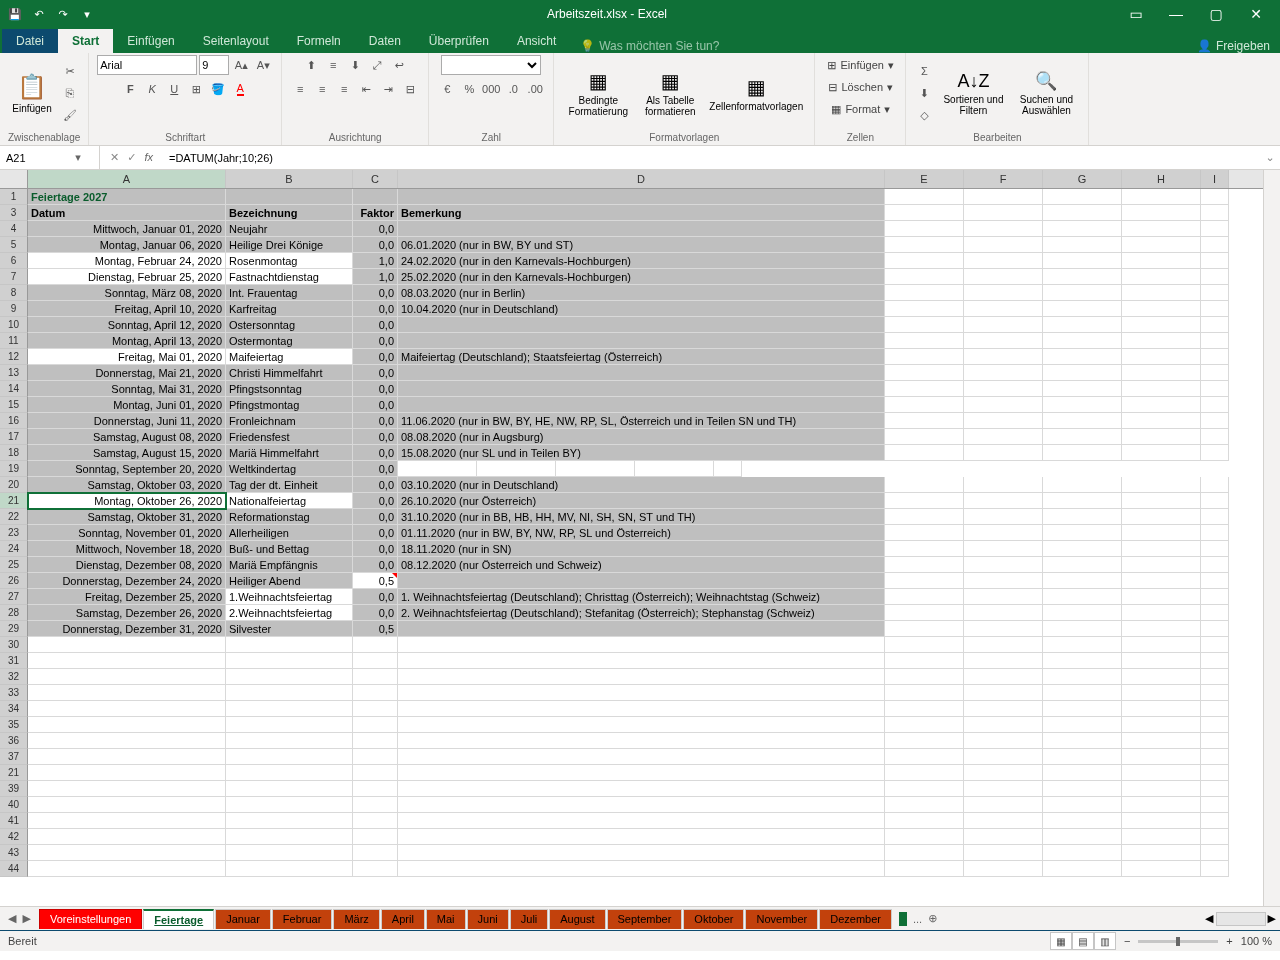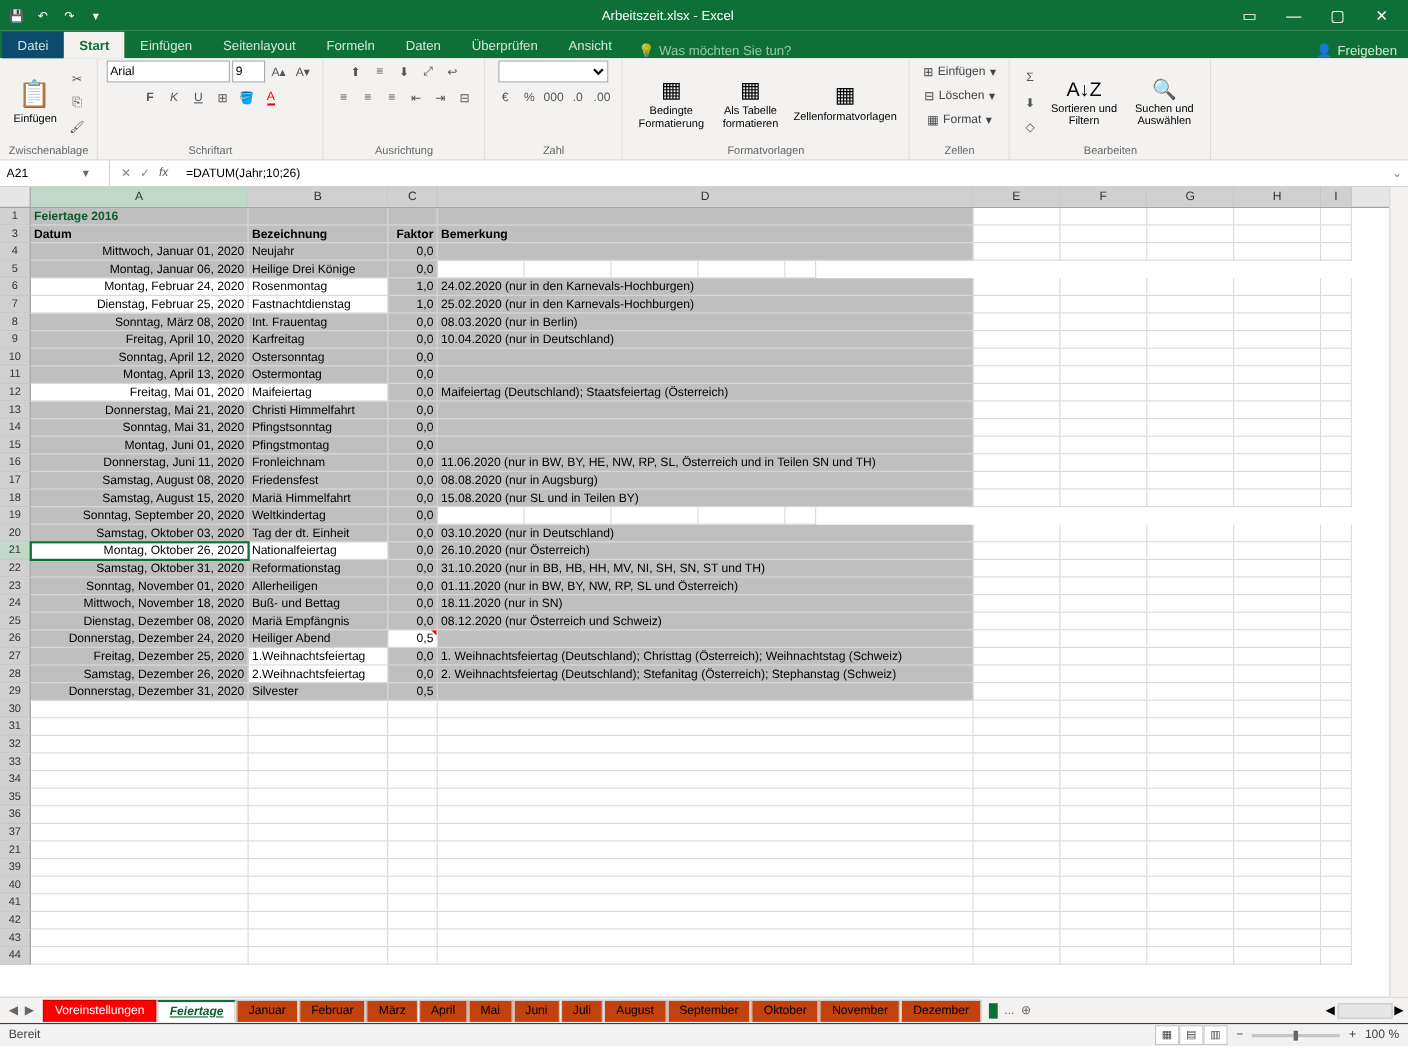--- a/index.html
+++ b/index.html
@@ -58,21 +58,21 @@
 .green-text { color: #0a5c2c; }
 .active-cell { outline: 2px solid #0f7037; outline-offset: -1px; z-index: 5; }
 .redmark { position: relative; }
 .redmark::after { content: ''; position: absolute; top: 0; right: 0; border-top: 5px solid red; border-left: 5px solid transparent; }
 
 .sheet-bar { height: 24px; background: #f3f2f1; border-top: 1px solid #d4d2cf; display: flex; align-items: center; font-size: 11px; }
 .sheet-nav { display: flex; gap: 6px; padding: 0 8px; color: #666; }
 .sheet-nav span { cursor: pointer; }
 .sheet-tab { padding: 3px 10px; border: 1px solid #ccc; border-bottom: none; background: #c2410c; cursor: pointer; margin-right: 1px; }
 .sheet-tab.red { background: #ff0000; color: #fff; border-color: #cc0000; }
-.sheet-tab.active { background: #fff; color: #0a5c2c; font-weight: bold; border-top: 2px solid #0f7037; text-decoration: underline; font-style: italic; }
+.sheet-tab.active { background: #fff; color: #0a5c2c; font-weight: bold; border-top: 2px solid #0f7037; text-decoration: underline; }
 .sheet-more { display: flex; align-items: center; gap: 6px; padding: 0 6px; color: #666; }
 .hscroll { margin-left: auto; display: flex; align-items: center; gap: 2px; padding-right: 4px; }
 .hscroll-track { width: 50px; height: 14px; background: #e6e6e6; border: 1px solid #c6c6c6; }
 
 .status-bar { height: 21px; background: #f3f2f1; border-top: 1px solid #0c4a6e; display: flex; align-items: center; padding: 0 8px; font-size: 11px; color: #444; }
 .status-right { margin-left: auto; display: flex; align-items: center; gap: 8px; }
 .view-btns { display: flex; gap: 0; }
 .view-btn { width: 22px; height: 18px; border: 1px solid #c6c6c6; display: flex; align-items: center; justify-content: center; cursor: pointer; background: #fff; font-size: 10px; }
 .zoom-slider { width: 80px; height: 3px; background: #c6c6c6; position: relative; }
 .zoom-thumb { position: absolute; left: 38px; top: -3px; width: 4px; height: 9px; background: #666; }
@@ -127,21 +127,21 @@
         <div class="sm-btn">✂</div>
         <div class="sm-btn">⎘</div>
         <div class="sm-btn">🖌</div>
       </div>
     </div>
     <div class="ribbon-group-label">Zwischenablage</div>
   </div>
   <div class="ribbon-group">
     <div class="ribbon-group-body rg-col" style="gap:4px">
       <div class="rg-row">
-        <input class="font-select" style="width: 112px;" value="Arial">
+        <input class="font-select" style="width: 100px;" value="Arial">
         <input class="font-select" style="width: 30px;" value="9">
         <div class="sm-btn">A▴</div>
         <div class="sm-btn">A▾</div>
       </div>
       <div class="rg-row">
         <div class="sm-btn bold">F</div>
         <div class="sm-btn" style="font-style:italic">K</div>
         <div class="sm-btn" style="text-decoration:underline">U</div>
         <div class="sm-btn">⊞</div>
         <div class="sm-btn">🪣</div>
@@ -256,21 +256,21 @@
         <div class="col-h " style="width:487px">D</div>
         <div class="col-h " style="width:79px">E</div>
         <div class="col-h " style="width:79px">F</div>
         <div class="col-h " style="width:79px">G</div>
         <div class="col-h " style="width:79px">H</div>
         <div class="col-h " style="width:28px">I</div>
       </div>
     <div id="grid-rows">
         <div class="row">
           <div class="row-h">1</div>
-          <div class="cell c-A grey bold green-text">Feiertage 2016</div>
+          <div class="cell c-A grey bold green-text">Feiertage 2027</div>
           <div class="cell c-B grey"></div>
           <div class="cell c-C grey"></div>
           <div class="cell c-D grey"></div>
           <div class="cell c-E"></div>
           <div class="cell c-F"></div>
           <div class="cell c-G"></div>
           <div class="cell c-H"></div>
           <div class="cell c-I"></div>
         </div>
         <div class="row">
@@ -295,20 +295,21 @@
           <div class="cell c-F"></div>
           <div class="cell c-G"></div>
           <div class="cell c-H"></div>
           <div class="cell c-I"></div>
         </div>
         <div class="row">
           <div class="row-h ">5</div>
           <div class="cell c-A grey right ">Montag, Januar 06, 2020</div>
           <div class="cell c-B grey">Heilige Drei Könige</div>
           <div class="cell c-C grey right ">0,0</div>
+          <div class="cell c-D grey">06.01.2020 (nur in BW, BY und ST)</div>
           <div class="cell c-E"></div>
           <div class="cell c-F"></div>
           <div class="cell c-G"></div>
           <div class="cell c-H"></div>
           <div class="cell c-I"></div>
         </div>
         <div class="row">
           <div class="row-h ">6</div>
           <div class="cell c-A  right ">Montag, Februar 24, 2020</div>
           <div class="cell c-B ">Rosenmontag</div>

